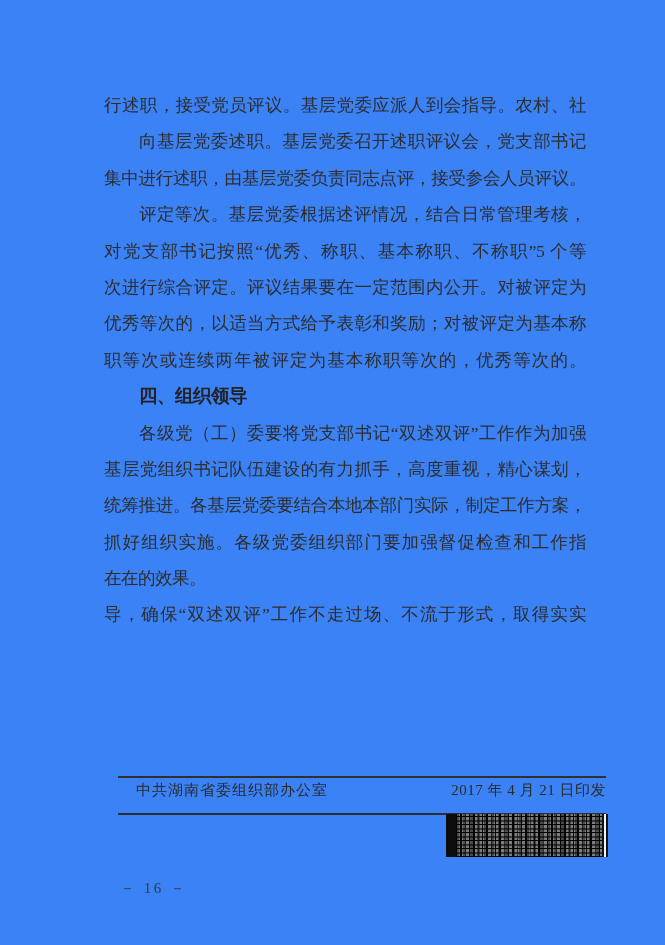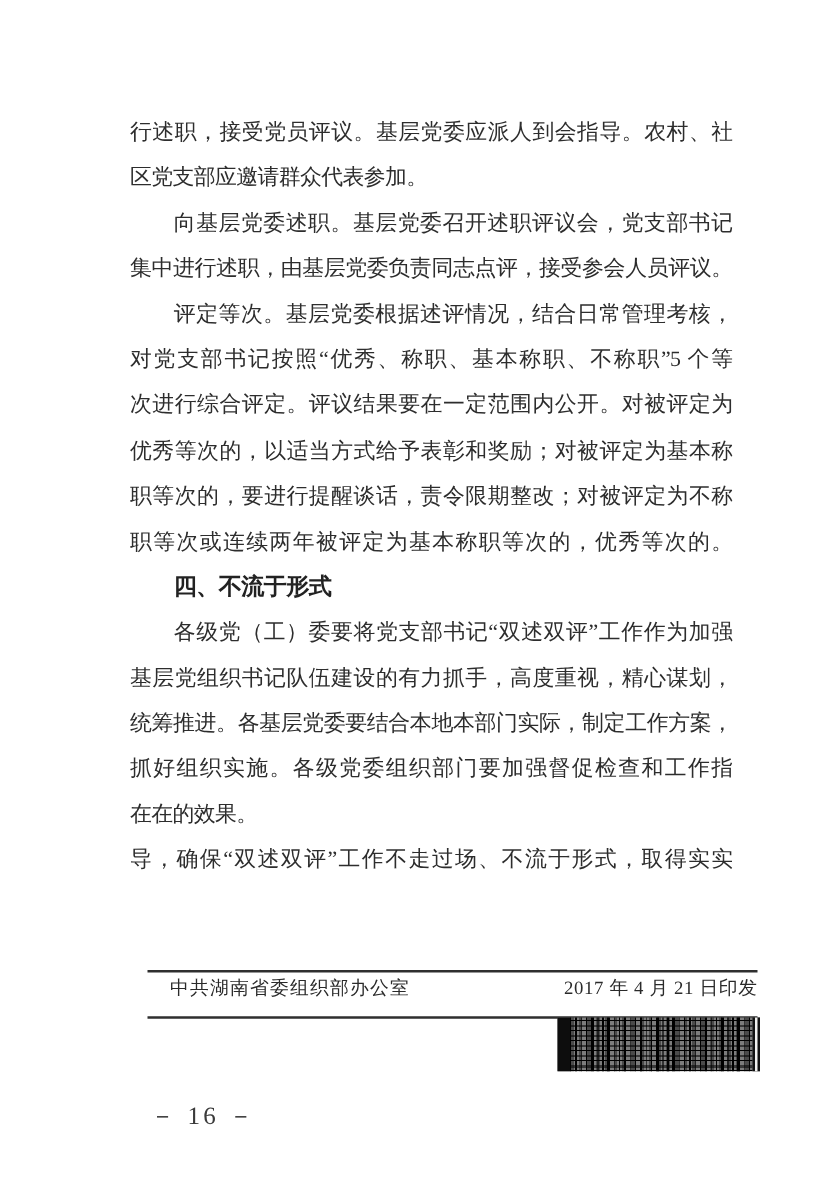--- a/index.html
+++ b/index.html
@@ -1,21 +1,21 @@
 <!DOCTYPE html>
 <html><head>
 <meta charset="utf-8">
 <style>
   html, body { margin: 0; padding: 0; background: #e8e8e6; }
   .page {
     position: relative;
     width: 665px;
     height: 945px;
     margin: 0 auto;
-    background: #ffffff;
+    background: #3b82f6;
     font-family: "Liberation Serif", serif;
     color: #2d2d2d;
     overflow: hidden;
   }
   
   .body-text {
     position: absolute;
     left: 104px;
     top: 87px;
     width: 482px;
@@ -86,43 +86,41 @@
     top: 0;
     bottom: 0;
     width: 2px;
     background: #f2f2f0;
   }
   
   .page-num {
     position: absolute;
     left: 120px;
     top: 879px;
-    font-size: 20px;
+    font-size: 15px;
     letter-spacing: 2.5px;
     color: #3a3a3a;
     font-family: "Liberation Serif", serif;
   }
 </style>
 </head>
 <body>
 
 <div class="page">
 
   <div class="body-text">
     <div class="line">行述职，接受党员评议。基层党委应派人到会指导。农村、社</div>
-    <div class="line last">区党支部应邀请群众代表参加。</div>
     <div class="line indent">向基层党委述职。基层党委召开述职评议会，党支部书记</div>
     <div class="line">集中进行述职，由基层党委负责同志点评，接受参会人员评议。</div>
     <div class="line indent">评定等次。基层党委根据述评情况，结合日常管理考核，</div>
     <div class="line">对党支部书记按照“优秀、称职、基本称职、不称职”5 个等</div>
     <div class="line">次进行综合评定。评议结果要在一定范围内公开。对被评定为</div>
     <div class="line">优秀等次的，以适当方式给予表彰和奖励；对被评定为基本称</div>
-    <div class="line">职等次的，要进行提醒谈话，责令限期整改；对被评定为不称</div>
     <div class="line">职等次或连续两年被评定为基本称职等次的，优秀等次的。</div>
-    <div class="line indent heading">四、不流于形式</div>
+    <div class="line indent heading">四、组织领导</div>
     <div class="line indent">各级党（工）委要将党支部书记“双述双评”工作作为加强</div>
     <div class="line">基层党组织书记队伍建设的有力抓手，高度重视，精心谋划，</div>
     <div class="line">统筹推进。各基层党委要结合本地本部门实际，制定工作方案，</div>
     <div class="line">抓好组织实施。各级党委组织部门要加强督促检查和工作指</div>
     <div class="line last">在在的效果。</div>
     <div class="line">导，确保“双述双评”工作不走过场、不流于形式，取得实实</div>
   </div>
 
   <div class="rule top"></div>
 

